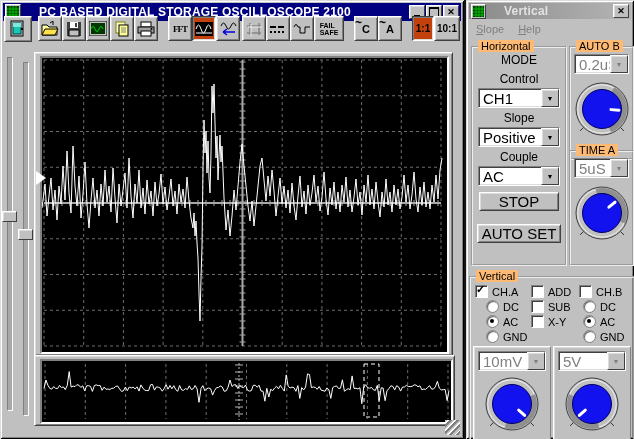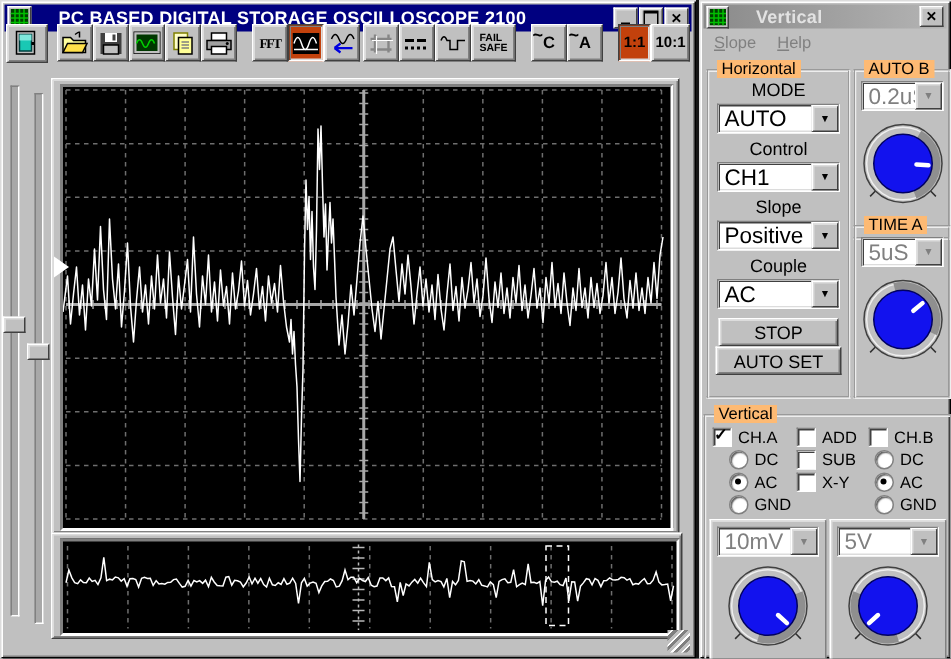--- a/index.html
+++ b/index.html
@@ -68,21 +68,21 @@
   .combo{height:18px;background:#fff;border:1px solid;border-color:#808080 #fff #fff #808080;
          box-shadow:inset 1px 1px 0 #404040,inset -1px -1px 0 #dcdcdc;display:flex;align-items:stretch}
   .combo .val{flex:1;display:flex;align-items:center;padding-left:4px;font-size:15px;overflow:hidden;white-space:nowrap}
   .combo .dbtn{width:16px;background:#c0c0c0;border:1px solid;border-color:#fff #404040 #404040 #fff;
          box-shadow:inset 1px 1px 0 #dcdcdc;display:flex;align-items:center;justify-content:center;
          font-size:7px;color:#000}
   .combo.disabled .val{color:#808080}
   .combo.disabled .dbtn{color:#808080}
   .pbtn{height:19px;background:#c0c0c0;border:1px solid;border-color:#fff #404040 #404040 #fff;
         box-shadow:inset 1px 1px 0 #dcdcdc,inset -1px -1px 0 #808080;font-family:inherit;
-        font-size:12px;display:flex;align-items:center;justify-content:center;margin:0;padding:0}
+        font-size:15px;display:flex;align-items:center;justify-content:center;margin:0;padding:0}
   .cb{width:11px;height:11px;background:#fff;border:1px solid;border-color:#808080 #fff #fff #808080;
       box-shadow:inset 1px 1px 0 #404040;position:relative;flex:none}
   .cb.on::after{content:"✓";position:absolute;left:0px;top:-3px;font-size:11px;font-weight:bold;color:#000}
   .radio{width:11px;height:11px;background:#fff;border:1px solid #808080;border-radius:50%;
          box-shadow:inset 1px 1px 1px #606060;position:relative;flex:none}
   .radio.on::after{content:"";position:absolute;left:2.5px;top:2.5px;width:4px;height:4px;border-radius:50%;background:#000}
   .vrow{display:flex;align-items:center;gap:4px;height:15px;font-size:11px}
   .subpanel{position:absolute;background:#c0c0c0;border:1px solid;border-color:#fff #808080 #808080 #fff;
             box-shadow:inset 1px 1px 0 #dcdcdc}
   .knob-host{display:flex;justify-content:center}
@@ -392,41 +392,37 @@
 
   <div class="menubar">
     <span class="menu-item">Slope</span>
     <span class="menu-item">Help</span>
   </div>
 
   <div class="groupbox" style="left:5px;top:46px;width:92px;height:216px">
     <span class="glabel">Horizontal</span>
     <div class="stack" style="padding-top:2px">
       <span class="flabel">MODE</span>
-      <div class="combo" style="width:80px">
-        <span class="val">AUTO</span>
-        <span class="dbtn">▼</span>
-      </div>
       <span class="flabel">Control</span>
       <div class="combo" style="width:80px">
         <span class="val">CH1</span>
         <span class="dbtn">▼</span>
       </div>
       <span class="flabel">Slope</span>
       <div class="combo" style="width:80px">
         <span class="val">Positive</span>
         <span class="dbtn">▼</span>
       </div>
       <span class="flabel">Couple</span>
       <div class="combo" style="width:80px">
         <span class="val">AC</span>
         <span class="dbtn">▼</span>
       </div>
       <button class="pbtn" style="width:80px;margin-top:6px">STOP</button>
-      <button class="pbtn" style="width:84px;margin-top:0">AUTO SET</button>
+      <button class="pbtn" style="width:84px;margin-top:13px">AUTO SET</button>
     </div>
   </div>
 
   <div class="groupbox" style="left:103px;top:46px;width:61px;height:110px">
     <span class="glabel">AUTO B</span>
     <div class="stack" style="padding-top:6px">
       <div class="combo disabled" style="width:53px">
         <span class="val">0.2uS</span>
         <span class="dbtn">▼</span>
       </div>

